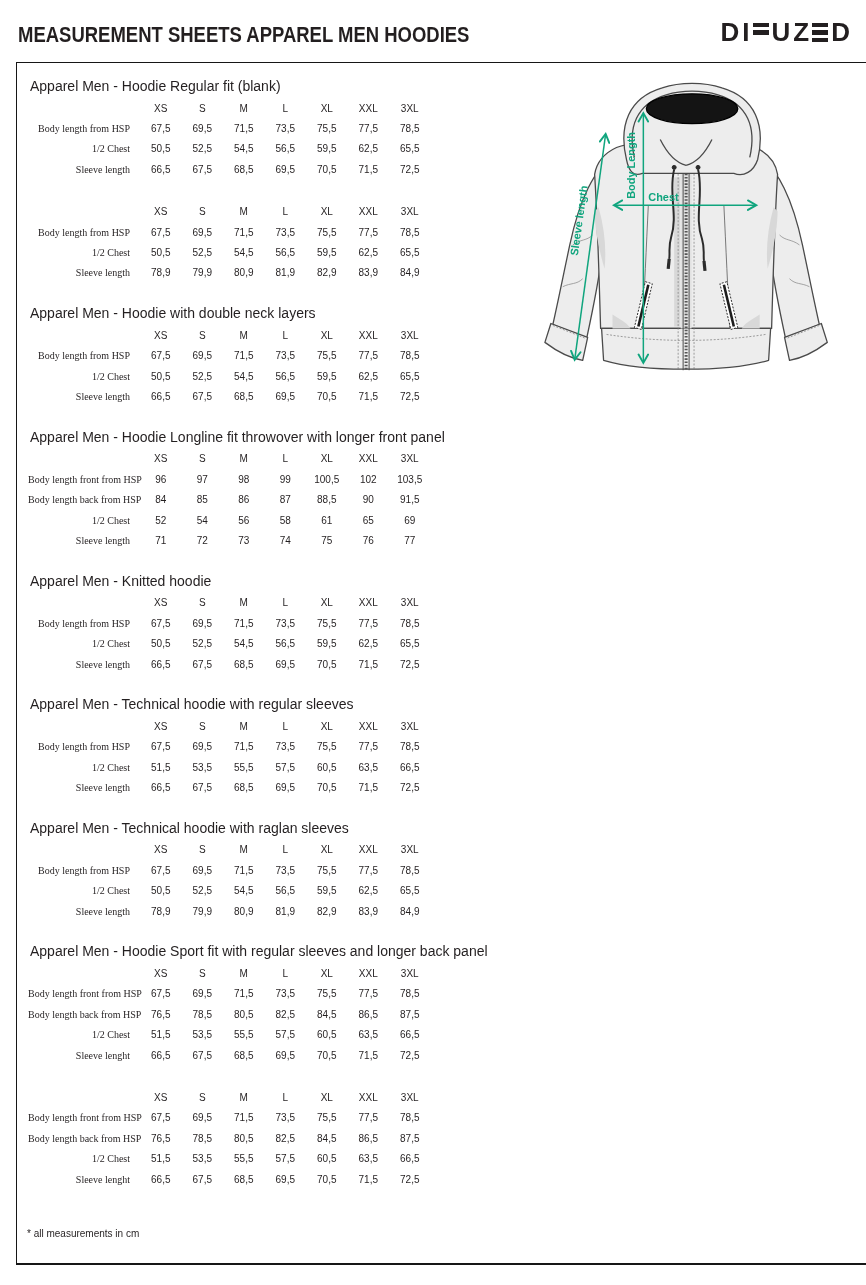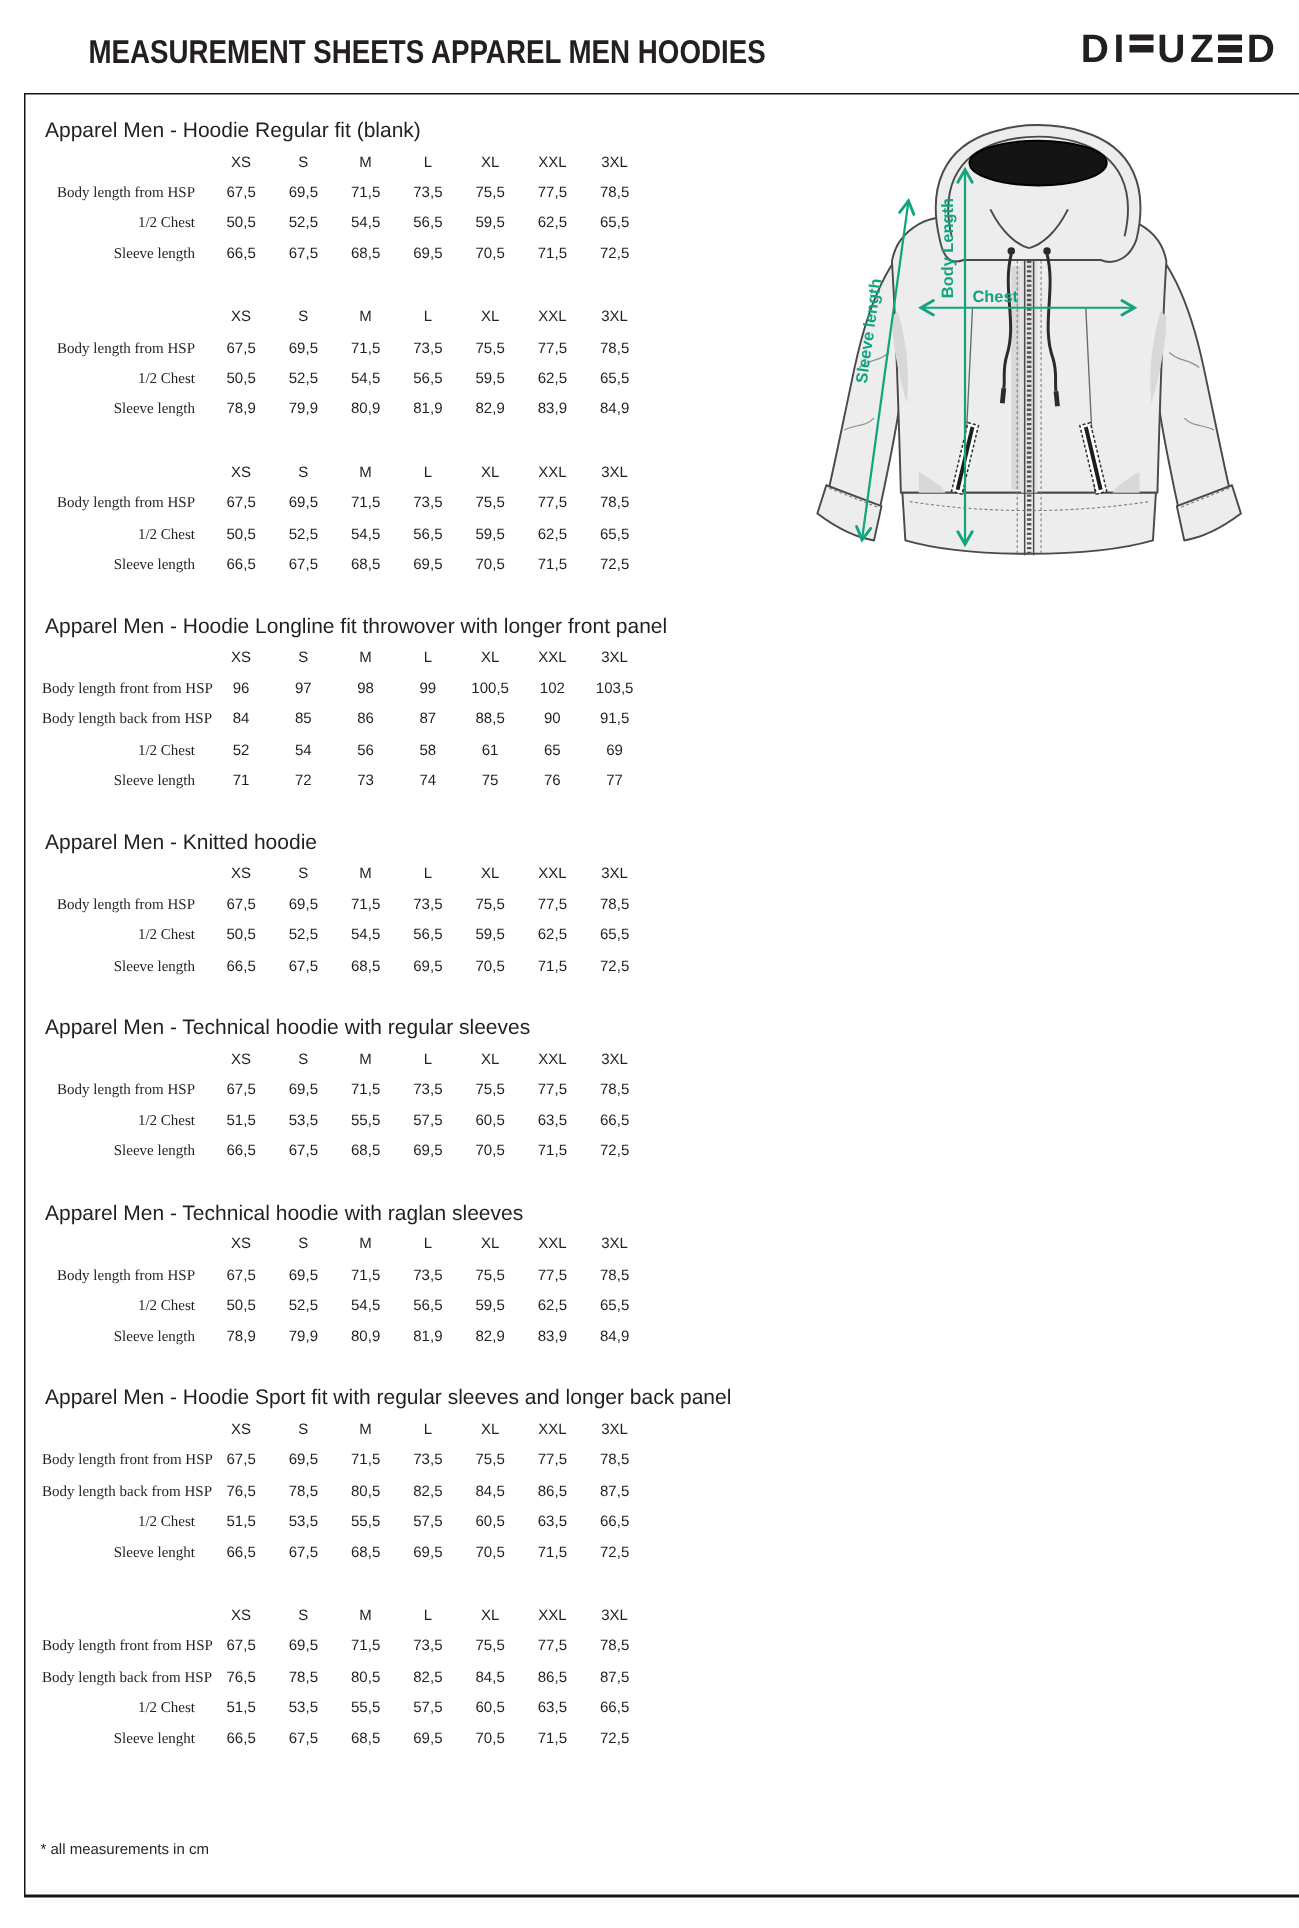--- a/index.html
+++ b/index.html
@@ -4,21 +4,21 @@
 <style>
   html,body { margin:0; padding:0; }
   body {
     width:866px; height:1285px; position:relative;
     background:#ffffff; color:#231f20;
     font-family:"Liberation Sans", sans-serif;
     overflow:hidden;
   }
 
   
-  .header { position:absolute; top:16px; left:18px; right:16px; height:36px;margin-left:41px; }
+  .header { position:absolute; top:16px; left:18px; right:16px; height:36px; }
   .page-title {
     font-size:22px; font-weight:700; letter-spacing:0;
     transform:scaleX(0.84); transform-origin:left center;
     white-space:nowrap; margin-top:6px;
   }
   .logo { position:absolute; right:0; top:7px; display:flex; align-items:flex-start; gap:3px; height:20px; }
   .logo .letter { font-size:26px; font-weight:700; line-height:19px; letter-spacing:0; transform:scaleY(1.02); }
   .glyph { position:relative; width:16px; height:19px; display:inline-block; }
   .glyph i { position:absolute; left:0; width:100%; height:4.4px; background:#231f20; }
   .glyph-f i:nth-child(1){ top:0; }
@@ -161,20 +161,21 @@
             <div class="cell val">80,9</div>
             <div class="cell val">81,9</div>
             <div class="cell val">82,9</div>
             <div class="cell val">83,9</div>
             <div class="cell val">84,9</div>
           </div>
         </div>
   </section>
 
   <section class="tbl">
+    <h2 class="tbl-title">Apparel Men - Hoodie with double neck layers</h2>
     <div class="trow head-row">
       <div class="cell row-label"></div>
     <div class="cell size-head">XS</div>
           <div class="cell size-head">S</div>
           <div class="cell size-head">M</div>
           <div class="cell size-head">L</div>
           <div class="cell size-head">XL</div>
           <div class="cell size-head">XXL</div>
           <div class="cell size-head">3XL</div>
         </div>

